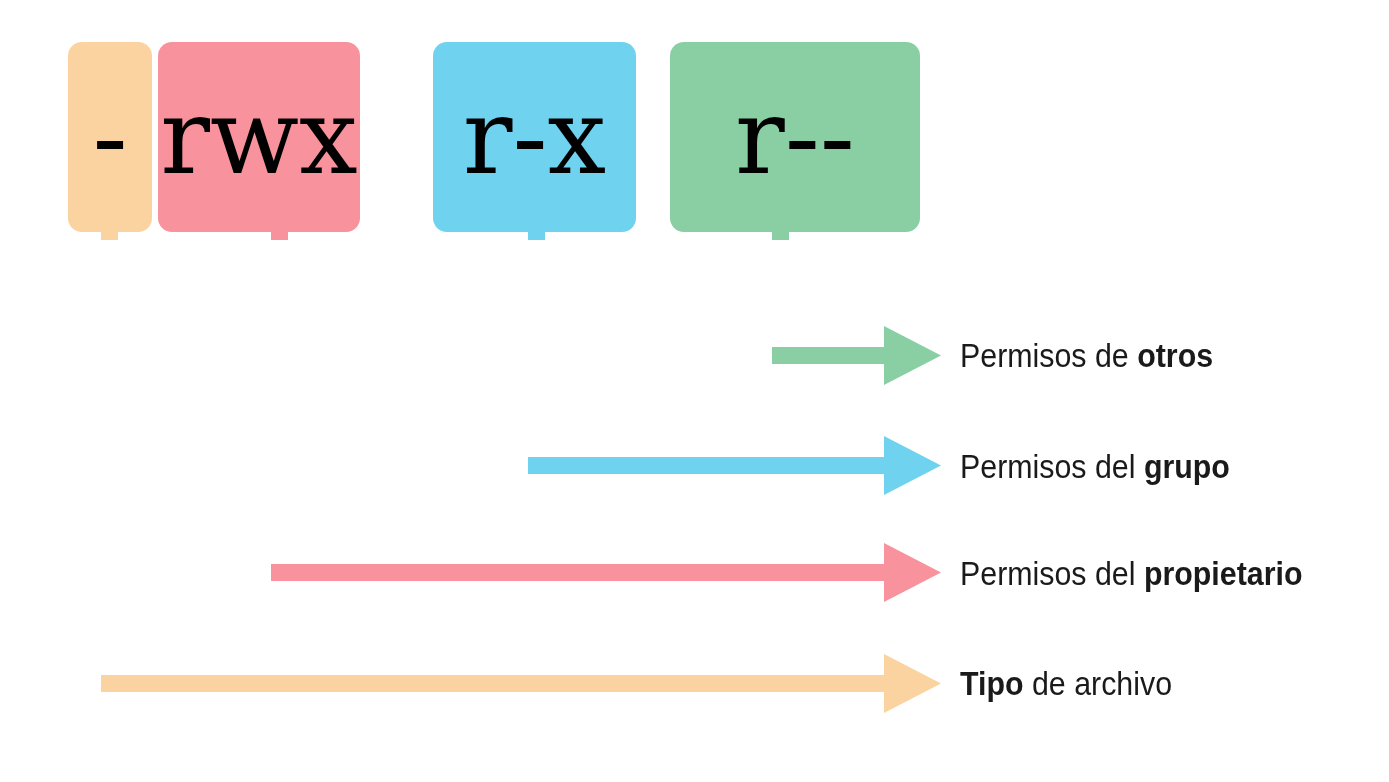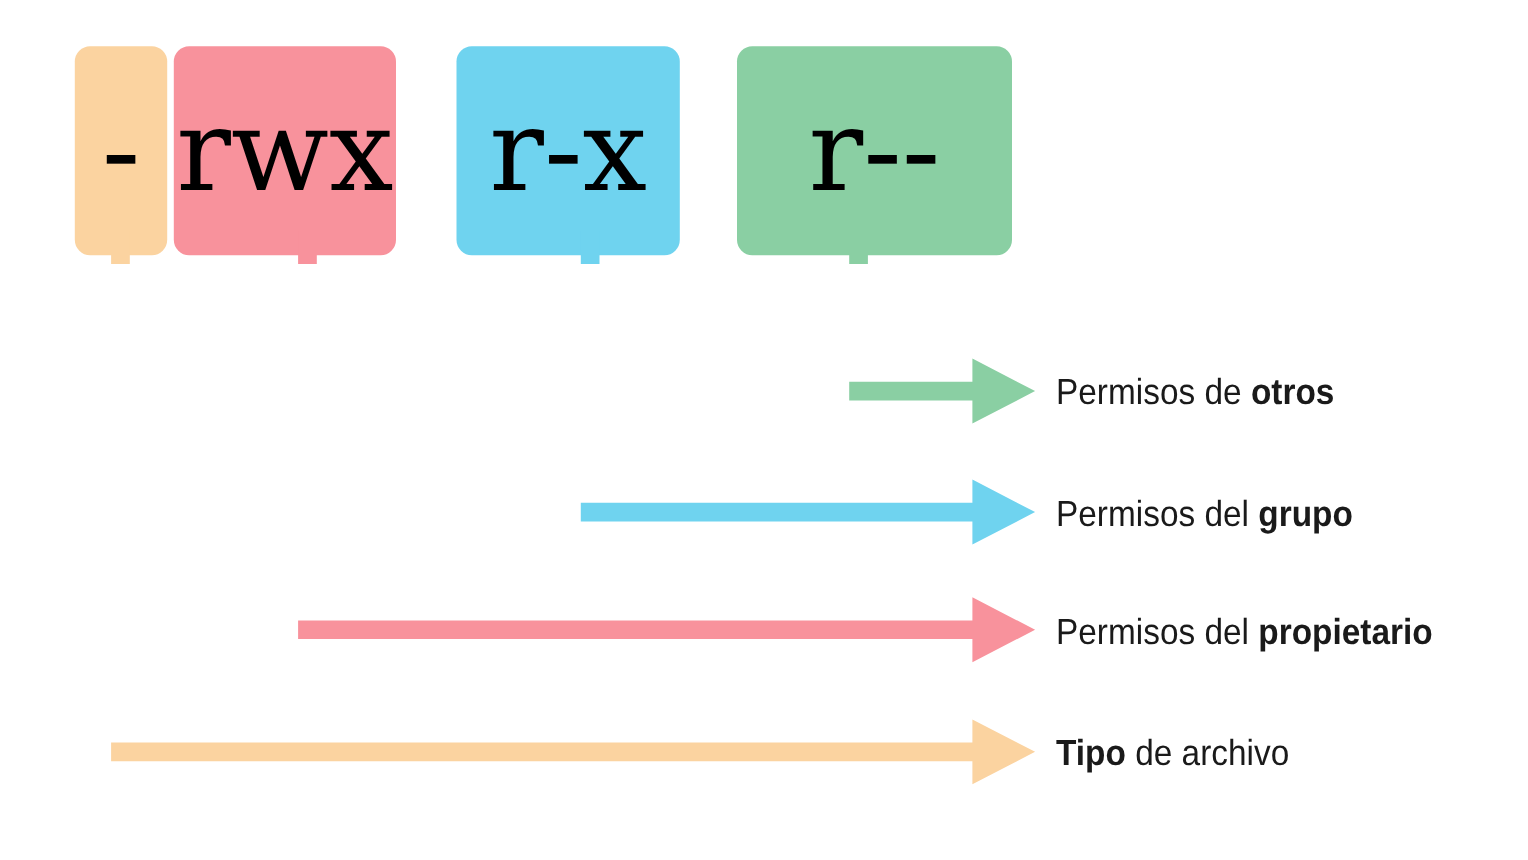--- a/index.html
+++ b/index.html
@@ -34,21 +34,21 @@
     font-size: 104px;
     line-height: 1;
     color: #000000;
     letter-spacing: 0px;
     white-space: pre;
     user-select: none;
   }
 
   .block-type  { left: 68px;  width: 84px;  }
   .block-owner { left: 158px; width: 202px; }
-  .block-group { left: 415px; width: 203px; }
+  .block-group { left: 433px; width: 203px; }
   .block-other { left: 670px; width: 250px; }
 
   
   #connectors {
     position: absolute;
     left: 0;
     top: 0;
     width: 1389px;
     height: 782px;
   }

